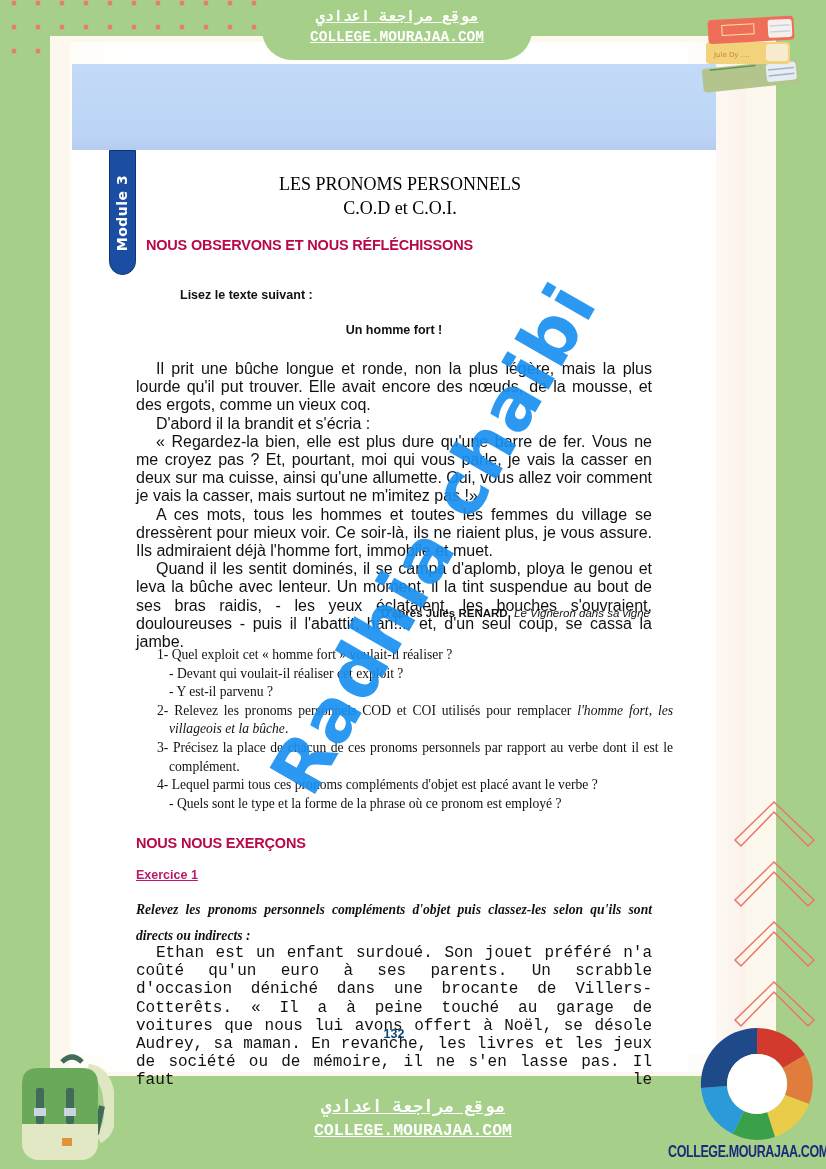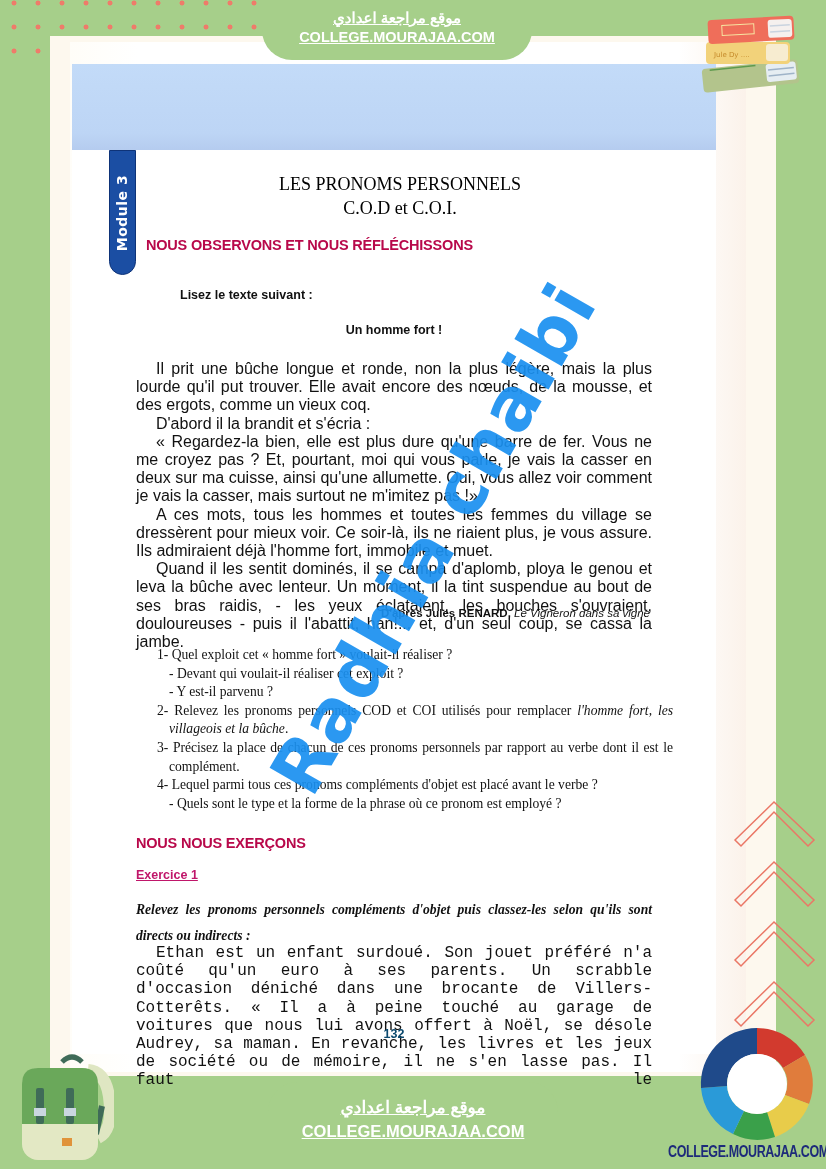--- a/index.html
+++ b/index.html
@@ -93,21 +93,21 @@
       position: absolute; left: 160px; top: 520px; width: 520px;
       transform: rotate(-60deg); transform-origin: center;
       color: #1a90f0; opacity: 0.92;
       font-family: "DejaVu Sans", sans-serif; font-size: 72px; font-weight: bold;
       white-space: nowrap; pointer-events: none; letter-spacing: 2px;
       text-align: center;
     }
     
     .site-pill {
       position: absolute; background: #a6cf8a; color: #ffffff; text-align: center;
-      font-family: Liberation Sans, sans-serif; font-weight: bold;
+      font-family: Liberation Mono, monospace; font-weight: bold;
     }
     .site-pill .ar, .site-pill .en { display: block; text-decoration: underline; }
     .pill-top { left: 262px; top: 0; width: 270px; height: 60px; border-radius: 0 0 30px 30px; padding-top: 8px; }
     .pill-top .ar { font-size: 15px; line-height: 20px; }
     .pill-top .en { font-size: 14.5px; line-height: 18px; }
     .pill-bottom { left: 268px; top: 1082px; width: 290px; height: 87px; border-radius: 30px 30px 0 0; padding-top: 14px; }
     .pill-bottom .ar { font-size: 17px; line-height: 24px; }
     .pill-bottom .en { font-size: 16.5px; line-height: 22px; }
     .bottom-band { position: absolute; left: 0; top: 1110px; width: 826px; height: 59px; background: #a6cf8a; }
     .left-band { position: absolute; left: 0; top: 60px; width: 50px; height: 1109px; background: #a6cf8a; }

